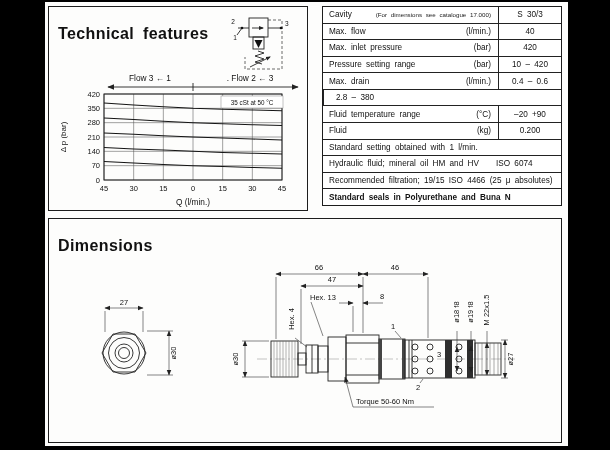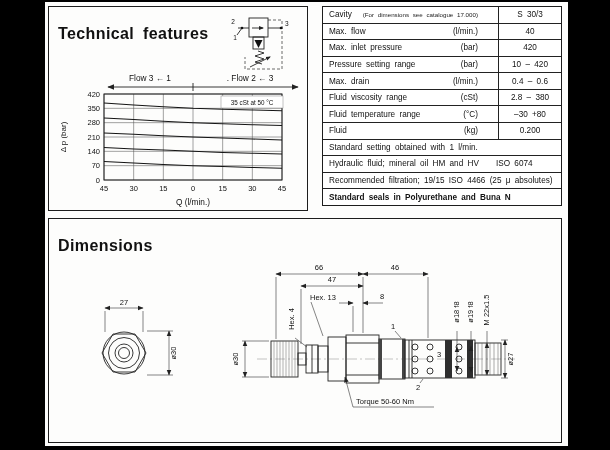--- a/index.html
+++ b/index.html
@@ -6,21 +6,21 @@
   body{width:610px;height:450px;background:#000;font-family:"Liberation Sans","DejaVu Sans",sans-serif;}
   .screen{position:relative;width:610px;height:450px;background:#000;overflow:hidden;}
   .paper{position:absolute;left:45px;top:2px;width:523px;height:444px;background:#fdfdfc;}
   .tech-box{position:absolute;left:3px;top:4px;width:260px;height:205px;border:1.2px solid #1d1d1d;box-sizing:border-box;}
   .panel-title{position:absolute;left:9px;top:5px;font-size:16px;font-weight:bold;color:#111;letter-spacing:.4px;word-spacing:4px;white-space:nowrap;}
   #tech-svg{position:absolute;left:0;top:0;}
   .spec-table{position:absolute;left:277px;top:4px;width:240px;height:200px;border:1.2px solid #1d1d1d;box-sizing:border-box;display:flex;flex-direction:column;background:#fff;}
   .spec-row{flex:1;display:flex;align-items:stretch;border-bottom:1px solid #222;font-size:8.2px;color:#111;word-spacing:2px;min-height:0;}
   .spec-row:last-child{border-bottom:none;font-weight:bold;}
   .spec-main{flex:1;display:flex;align-items:center;justify-content:space-between;padding:0 7px 0 6px;min-width:0;}
-  .spec-value{width:62px;border-left:1px solid #222;display:flex;align-items:center;justify-content:center;margin-left:13px;}
+  .spec-value{width:62px;border-left:1px solid #222;display:flex;align-items:center;justify-content:center;}
   .spec-note{flex:1;display:flex;align-items:center;padding-left:6px;white-space:pre;text-align:right;}
   .small-unit .spec-unit{font-size:6.2px;color:#222;white-space:nowrap;}
   .dim-box{position:absolute;left:3px;top:216px;width:514px;height:225px;border:1.2px solid #1d1d1d;box-sizing:border-box;}
   #dim-svg{position:absolute;left:0;top:0;}
   svg text{font-family:"Liberation Sans","DejaVu Sans",sans-serif;fill:#111;}
   .dt{font-size:7.5px;}
   .st{font-size:6.5px;}
 </style>
 </head>
 <body>
@@ -147,32 +147,28 @@
         <div class="spec-value">10 – 420</div>
       </div>
       <div class="spec-row">
         <div class="spec-main">
             <span class="spec-label">Max. drain</span>
             <span class="spec-unit">(l/min.)</span>
           </div>
         <div class="spec-value">0.4 – 0.6</div>
       </div>
       <div class="spec-row">
-        <div class="spec-main">
-            <span class="spec-label">Fluid viscosity range</span>
-            <span class="spec-unit">(cSt)</span>
-          </div>
         <div class="spec-value">2.8 – 380</div>
       </div>
       <div class="spec-row">
         <div class="spec-main">
             <span class="spec-label">Fluid temperature range</span>
             <span class="spec-unit">(°C)</span>
           </div>
-        <div class="spec-value">–30 +80</div>
+        <div class="spec-value">–20 +90</div>
       </div>
       <div class="spec-row">
         <div class="spec-main">
             <span class="spec-label">Fluid</span>
             <span class="spec-unit">(kg)</span>
           </div>
         <div class="spec-value">0.200</div>
       </div>
       <div class="spec-row">
           <div class="spec-note">Standard setting obtained with 1 l/min.</div>

